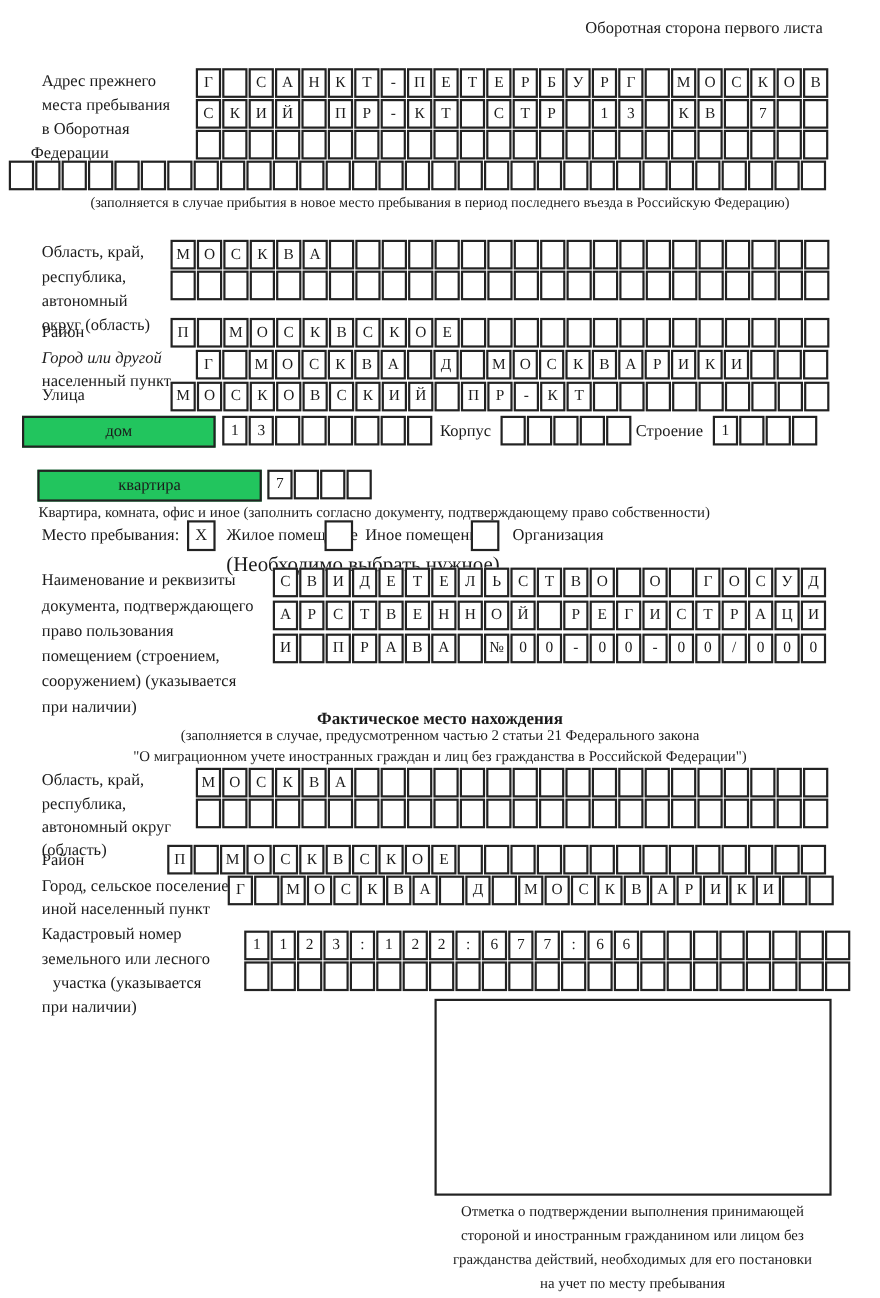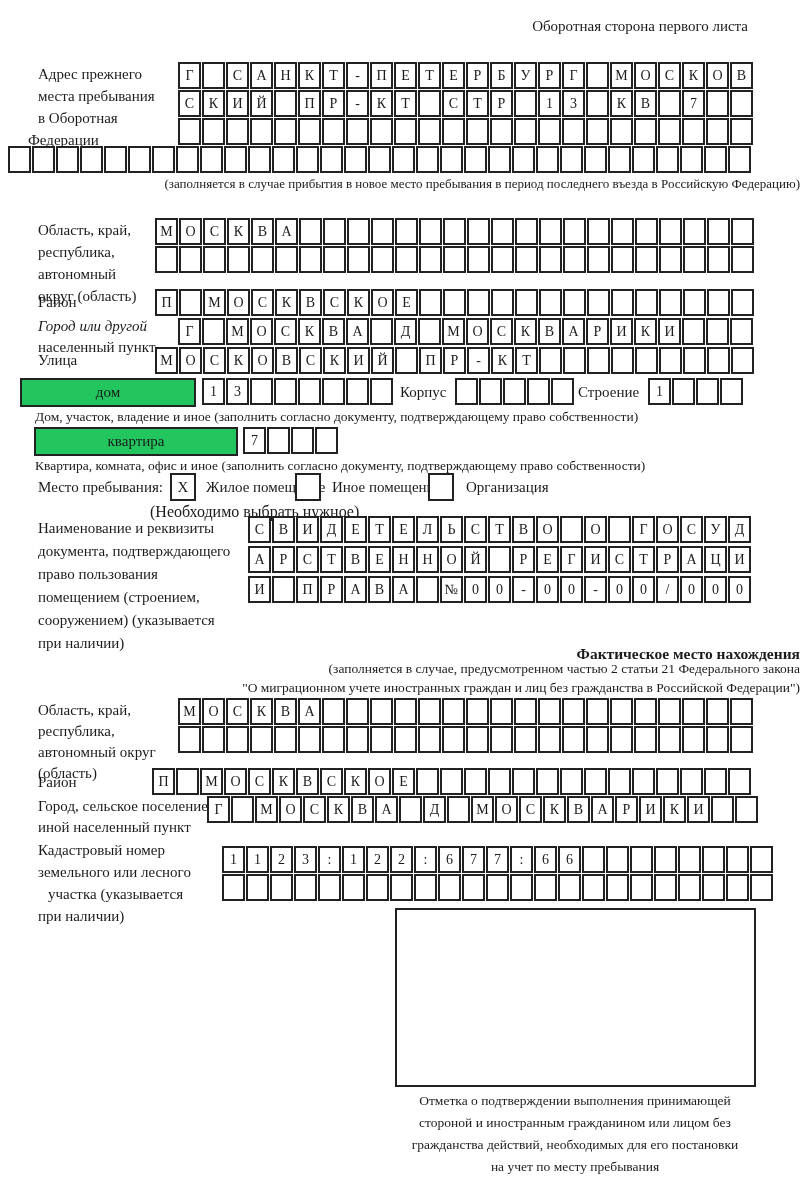--- a/index.html
+++ b/index.html
@@ -1,20 +1,20 @@
 <!DOCTYPE html>
 <html><head>
 <meta charset="utf-8">
 <style>
   html,body{margin:0;padding:0;background:#fff;}
   #page{position:relative;width:800px;height:1180px;background:#fff;color:#1b1b1b;
         font-family:"Liberation Serif", serif;overflow:hidden;}
   .label{position:absolute;font-size:15px;line-height:20px;color:#1b1b1b;white-space:nowrap;}
   .caption{position:absolute;font-size:13px;color:#1b1b1b;white-space:nowrap;}
-  .center{left:0;right:0;text-align:right;white-space:normal;}
+  .center{left:0;right:0;text-align:center;white-space:normal;}
   .bold{font-weight:bold;}
   .cells{position:absolute;display:flex;}
   .cell{display:inline-block;width:19px;height:23px;border:2px solid #222;margin-right:1px;
         text-align:center;font-size:14px;line-height:23px;background:#fff;flex:0 0 auto;}
   .longbox{position:absolute;height:25px;border:2px solid #222;text-align:center;
            font-size:15px;line-height:25px;background:#22c55e;}
   .checkbox{position:absolute;width:22px;height:24px;border:2px solid #222;text-align:center;
             font-size:15px;line-height:24px;background:#fff;}
   .stamp{position:absolute;border:2px solid #222;background:#fff;}
 </style>
@@ -310,39 +310,38 @@
       <span class="cell"></span>
       <span class="cell"></span>
     </div>
   <div class="label" style="left:578px;top:382px;">Строение</div>
   <div class="cells" style="left:648px;top:378px;">
       <span class="cell">1</span>
       <span class="cell"></span>
       <span class="cell"></span>
       <span class="cell"></span>
     </div>
-  <div class="caption" style="left:35px;top:409px;font-size:13.5px;">Дом, участок, владение и иное (заполнить согласно документу, подтверждающему право собственности)</div>
 
   <div class="longbox" style="left:34px;top:427px;width:200px;">квартира</div>
   <div class="cells" style="left:243px;top:427px;">
       <span class="cell">7</span>
       <span class="cell"></span>
       <span class="cell"></span>
       <span class="cell"></span>
     </div>
   <div class="caption" style="left:35px;top:458px;font-size:13.5px;">Квартира, комната, офис и иное (заполнить согласно документу, подтверждающему право собственности)</div>
 
   <div class="label" style="left:38px;top:477px;">Место пребывания:</div>
   <div class="checkbox" style="left:170px;top:473px;">X</div>
   <div class="label" style="left:206px;top:477px;">Жилое помещение</div>
   <div class="checkbox" style="left:295px;top:473px;"></div>
   <div class="label" style="left:332px;top:477px;">Иное помещение</div>
   <div class="checkbox" style="left:428px;top:473px;"></div>
   <div class="label" style="left:466px;top:477px;">Организация</div>
-  <div class="caption" style="left:150px;top:503px;width:360px;text-align:left;font-size:16px;">(Необходимо выбрать нужное)</div>
+  <div class="caption" style="left:150px;top:503px;width:360px;text-align:center;font-size:19px;">(Необходимо выбрать нужное)</div>
 
   <div class="label" style="left:38px;top:518px;">Наименование и реквизиты</div>
   <div class="label" style="left:38px;top:541px;">документа, подтверждающего</div>
   <div class="label" style="left:38px;top:564px;">право пользования</div>
   <div class="label" style="left:38px;top:587px;">помещением (строением,</div>
   <div class="label" style="left:38px;top:610px;">сооружением) (указывается</div>
   <div class="label" style="left:38px;top:633px;">при наличии)</div>
   <div class="cells" style="left:248px;top:516px;">
       <span class="cell">С</span>
       <span class="cell">В</span>

